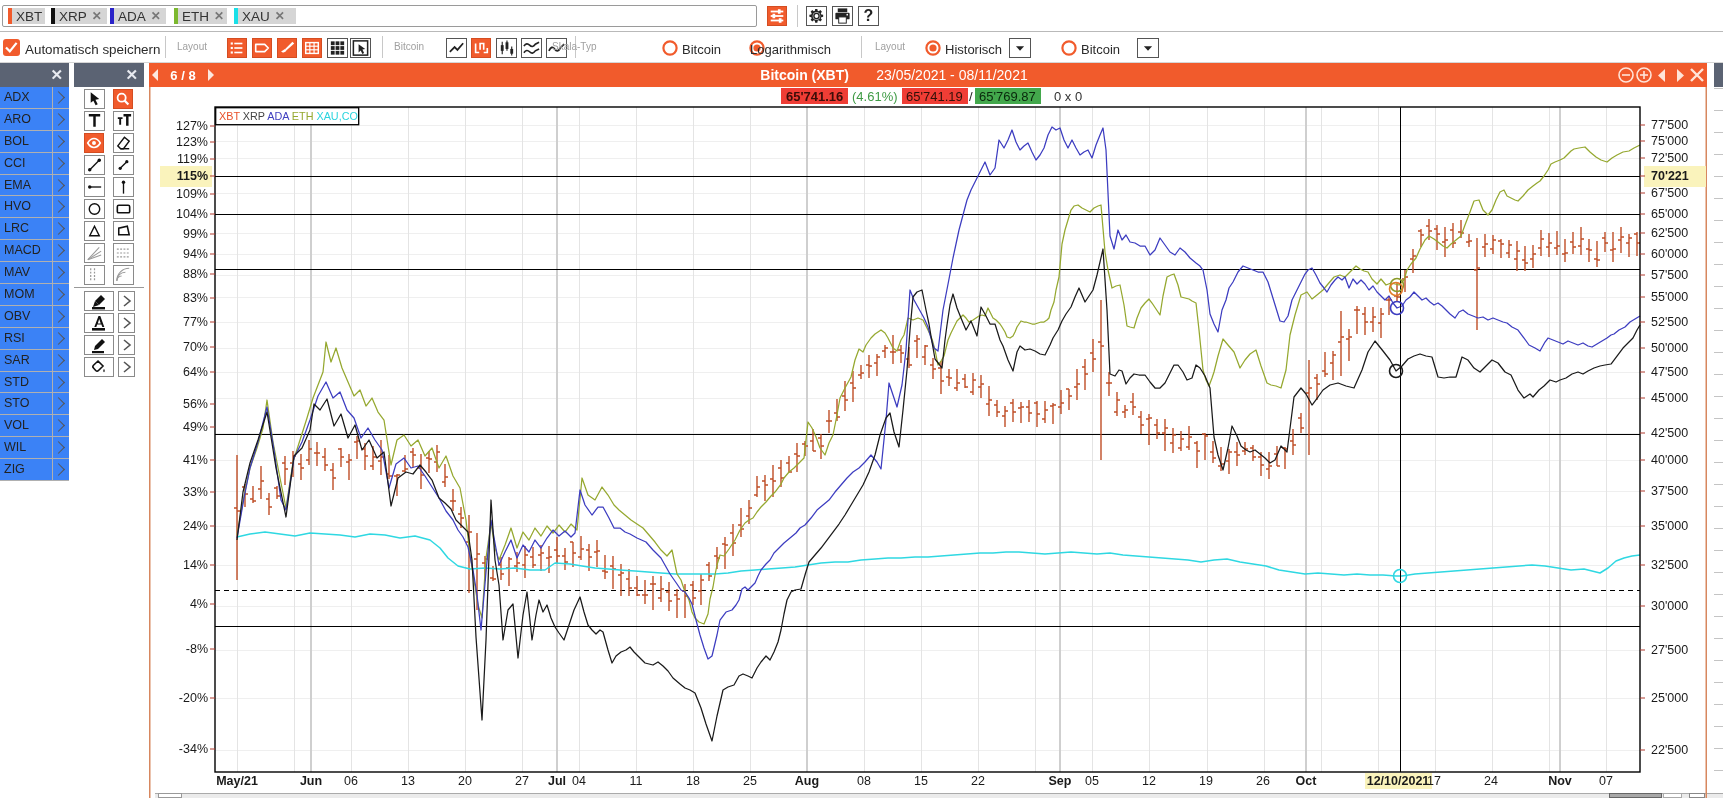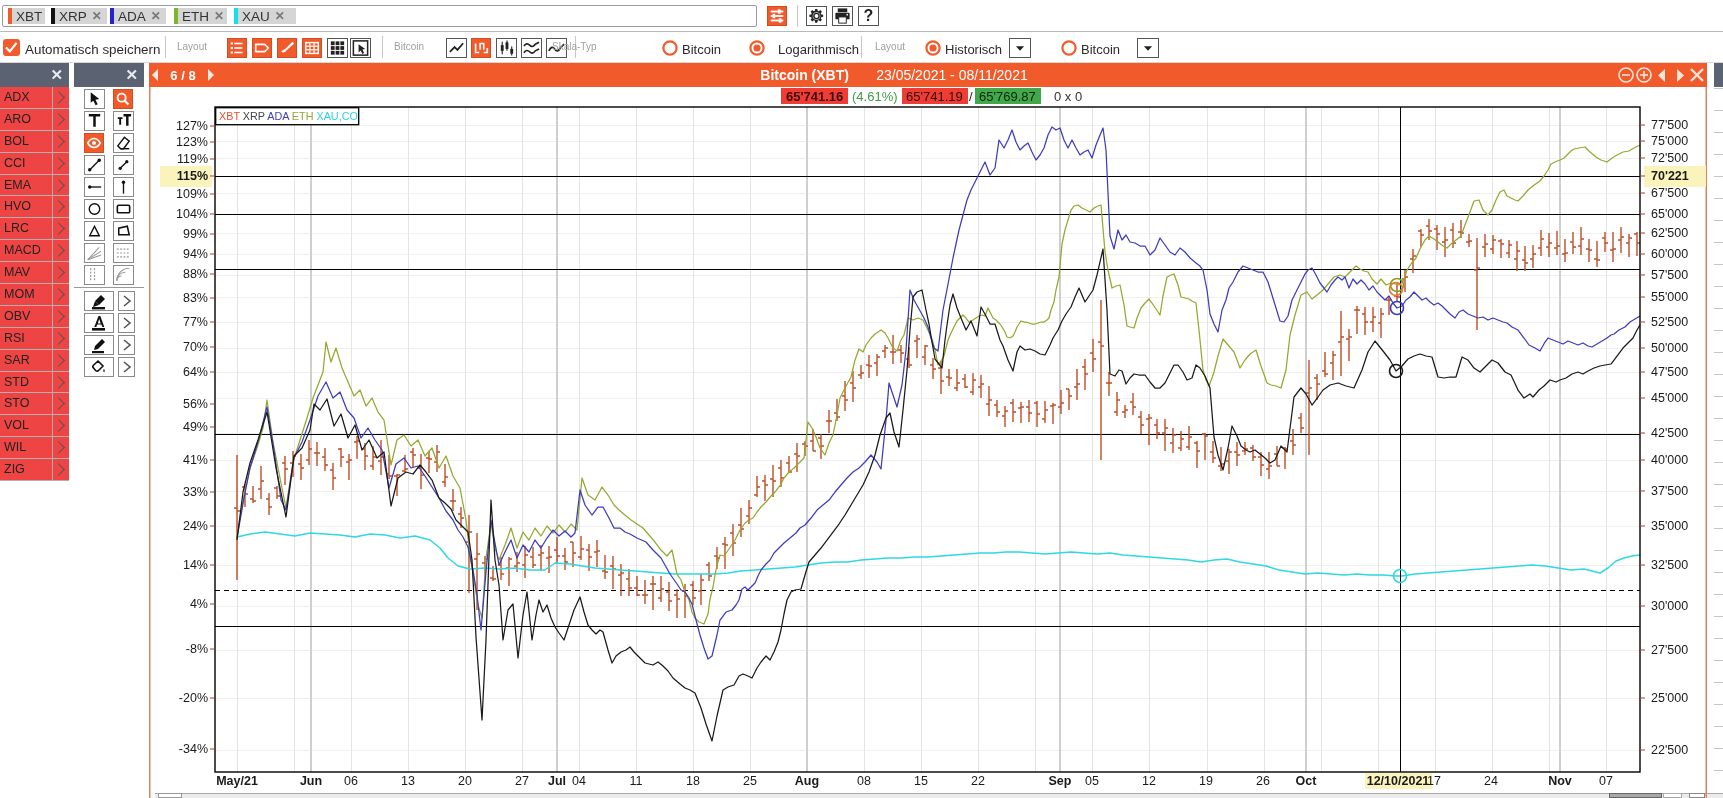--- a/index.html
+++ b/index.html
@@ -20,21 +20,21 @@
 .qbtn { font-size:16px; font-weight:bold; color:#222; }
 .vsep { position:absolute; width:1px; background:#c8c8c8; }
 #toolbar { position:absolute; left:0; top:32px; width:1723px; height:31px; background:#fff;
   border-bottom:1px solid #d6d6d6; }
 .chk { position:absolute; left:3px; top:7px; width:17px; height:17px; background:#f15b2c;
   border-radius:3px; display:flex; align-items:center; justify-content:center; }
 .tlab { position:absolute; top:9px; font-size:10px; color:#a0a0a0; white-space:nowrap; }
 .tlab.dark { color:#2b2b2b; font-size:13px; top:10px; }
 .phead { position:absolute; top:63px; height:24px; background:#5b6373; text-align:right; }
 .px { color:#e8eaf0; font-size:15px; font-weight:bold; margin-right:6px; line-height:24px; }
-#indlist { position:absolute; left:0; top:87px; width:69px; background:#ef4444; }
+#indlist { position:absolute; left:0; top:87px; width:69px; background:#3b82f6; }
 .irow { height:21.9px; border-bottom:1px solid #b0b0b0; position:relative; }
 .inm { font-size:12.5px; color:#222; position:absolute; left:4px; top:3px; }
 .icell { position:absolute; right:0; top:0; width:17px; height:100%; border-left:1px solid #b0b0b0; }
 .chev { display:inline-block; width:9px; height:9px; border-top:1.7px solid #555; border-right:1.7px solid #555;
   transform:rotate(45deg); position:absolute; left:1px; top:6px; }
 #bstrip { position:absolute; left:155px; top:793px; width:1568px; height:5px; background:#ebebeb;
   border-top:1px solid #aaa; }
 </style></head><body>
 <div id="topbar">
 <div id="symin">
@@ -198,21 +198,21 @@
 <div class="vsep" style="left:575px;top:4px;height:22px"></div>
 <span class="tlab" style="left:552px">Skala-Typ</span>
 <svg style="position:absolute;left:662px;top:8px" width="16" height="16" viewBox="0 0 16 16">
       <circle cx="8" cy="8" r="6.6" fill="#fff" stroke="#f15b2c" stroke-width="2.2"></circle>
     </svg>
     <span class="tlab dark" style="left:682px;width:60px">Bitcoin</span>
 <svg style="position:absolute;left:749px;top:8px" width="16" height="16" viewBox="0 0 16 16">
       <circle cx="8" cy="8" r="6.6" fill="#fff" stroke="#f15b2c" stroke-width="2.2"></circle>
       <circle cx="8" cy="8" r="3.6" fill="#f15b2c"></circle>
     </svg>
-    <span class="tlab dark" style="left:778px;width:100px">Logarithmisch</span>
+    <span class="tlab dark" style="left:750px;width:100px">Logarithmisch</span>
 <div class="vsep" style="left:861px;top:4px;height:22px"></div>
 <span class="tlab" style="left:875px">Layout</span>
 <svg style="position:absolute;left:925px;top:8px" width="16" height="16" viewBox="0 0 16 16">
       <circle cx="8" cy="8" r="6.6" fill="#fff" stroke="#f15b2c" stroke-width="2.2"></circle>
       <circle cx="8" cy="8" r="3.6" fill="#f15b2c"></circle>
     </svg>
     <span class="tlab dark" style="left:945px;width:70px">Historisch</span>
 <div class="wbtn" style="left:1009px;top:6px;width:22px">
       <svg width="22" height="20" viewBox="0 0 22 20">
         <path d="M6.5 8l4.5 5 4.5-5z" fill="#222"></path>

